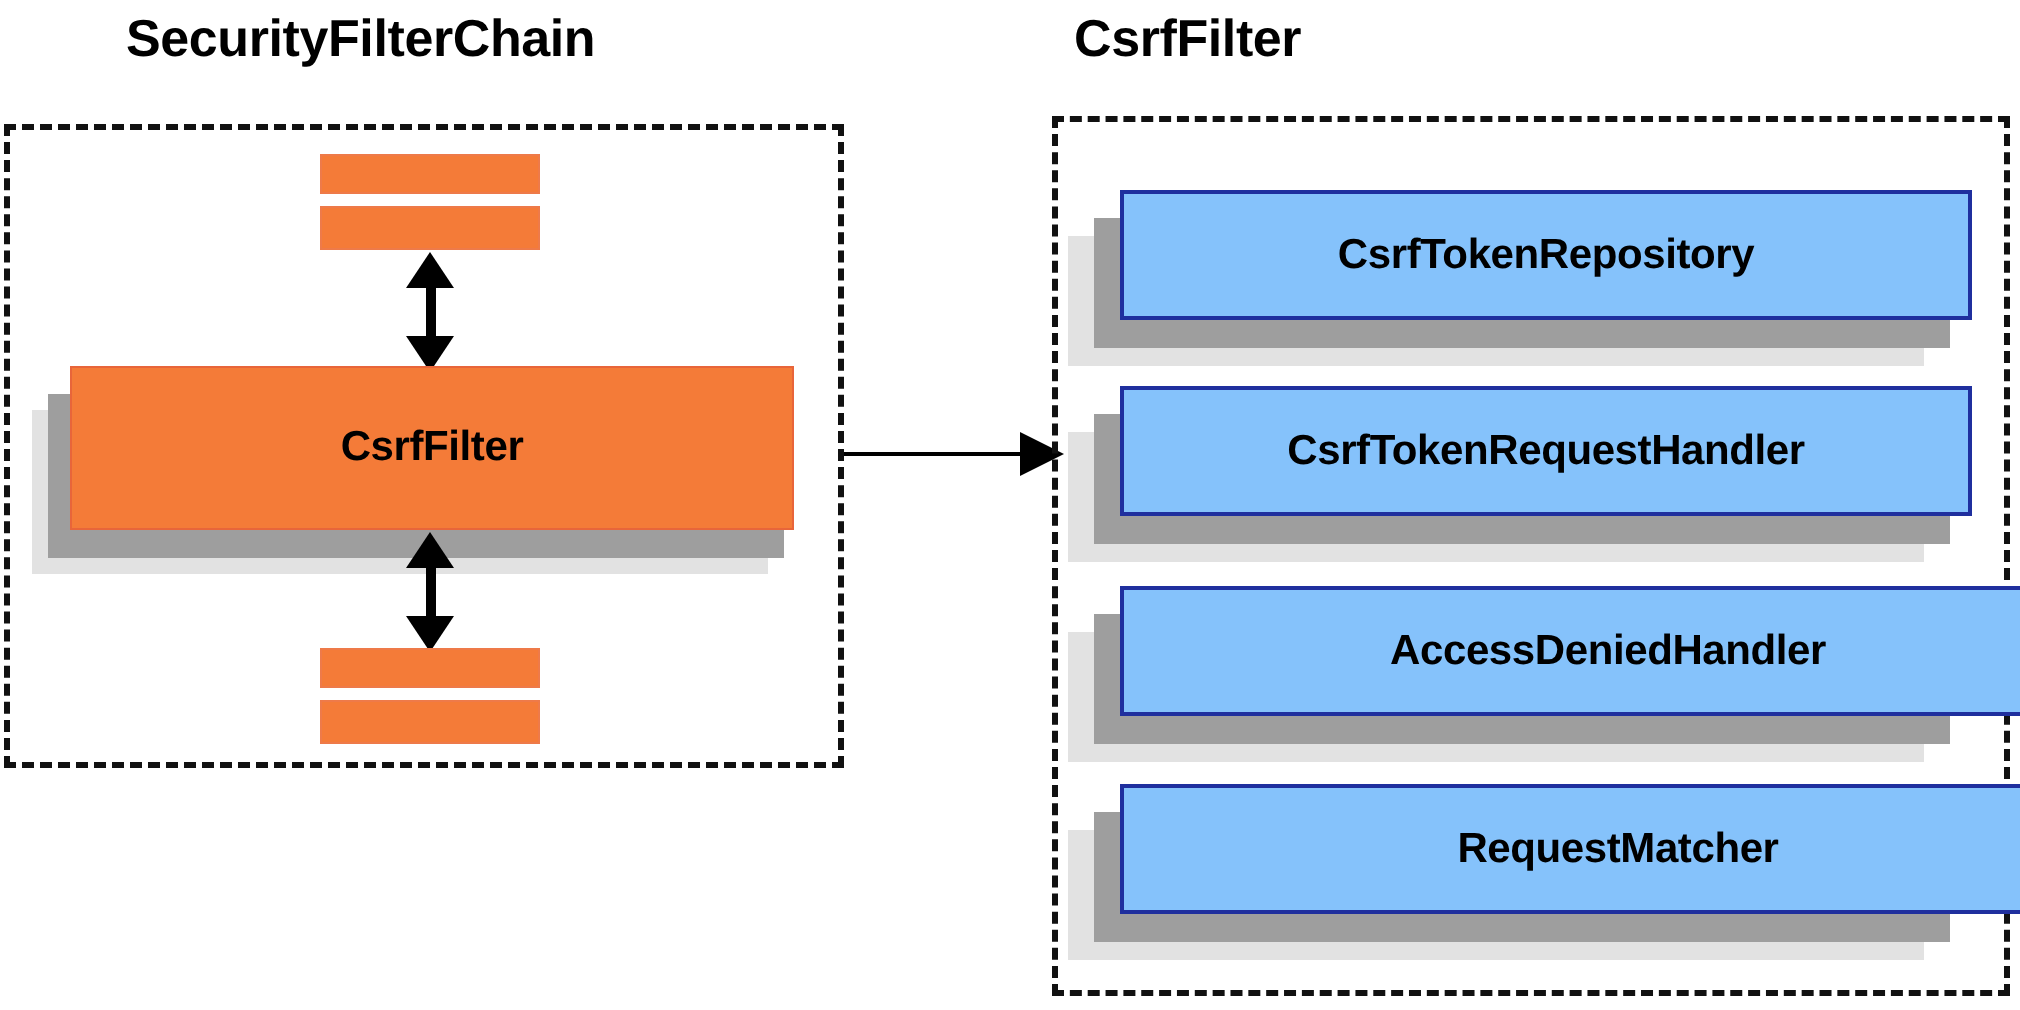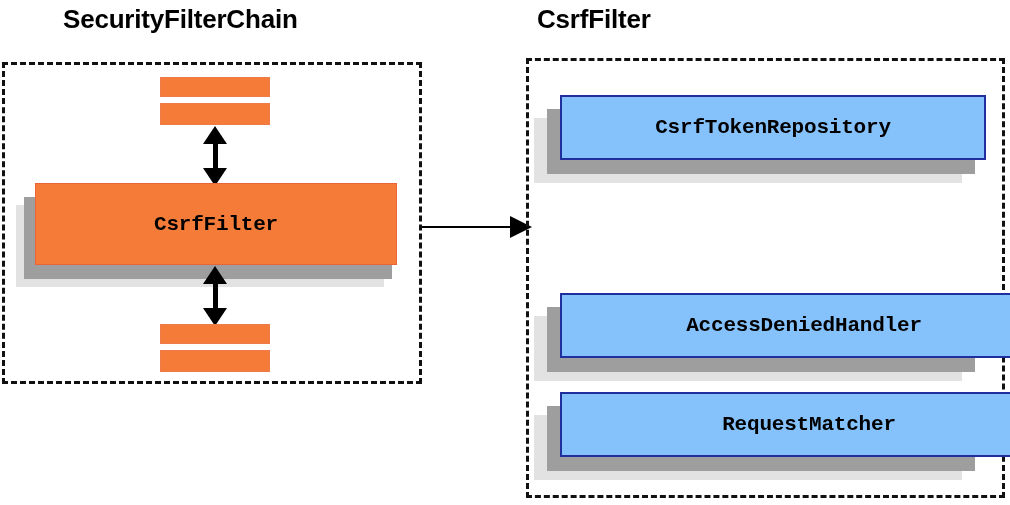--- a/index.html
+++ b/index.html
@@ -51,21 +51,20 @@
     display: flex;
     align-items: center;
     justify-content: center;
   }
   .card .label {
     font-size: 21px;
     font-weight: bold;
     color: #000000;
     white-space: nowrap;
     letter-spacing: -0.2px;
-    font-family: Liberation Mono, monospace;
   }
   
   .card.orange .face {
     background: #f47b38;
     border: 1px solid #e8653a;
   }
   
   .card.blue .face {
     background: #85c2fb;
     border: 2px solid #1f2f9e;
@@ -156,20 +155,27 @@
   <div class="dashed-box" style="left:526px; top:58px; width:479px; height:440px;"></div>
 
   <div class="card blue" style="left:534px; top:95px; width:455px; height:95px;">
     <div class="shadow-far" style="left:0px;  top:23px; width:428px; height:65px;"></div>
     <div class="shadow-near" style="left:13px; top:14px; width:428px; height:65px;"></div>
     <div class="face" style="left:26px; top:0px; width:426px; height:65px;">
       <span class="label">CsrfTokenRepository</span>
     </div>
   </div>
 
+  <div class="card blue" style="left:534px; top:193px; width:455px; height:95px;">
+    <div class="shadow-far" style="left:0px;  top:23px; width:428px; height:65px;"></div>
+    <div class="shadow-near" style="left:13px; top:14px; width:428px; height:65px;"></div>
+    <div class="face" style="left:26px; top:0px; width:426px; height:65px;">
+      <span class="label">CsrfTokenRequestHandler</span>
+    </div>
+  </div>
 
   <div class="card blue" style="left:534px; top:293px; width:455px; height:95px;">
     <div class="shadow-far" style="left:0px;  top:23px; width:428px; height:65px;"></div>
     <div class="shadow-near" style="left:13px; top:14px; width:428px; height:65px;"></div>
     <div class="face" style="left:26px; top:0px; width:488px; height:65px;">
       <span class="label">AccessDeniedHandler</span>
     </div>
   </div>
 
   <div class="card blue" style="left:534px; top:392px; width:455px; height:95px;">

